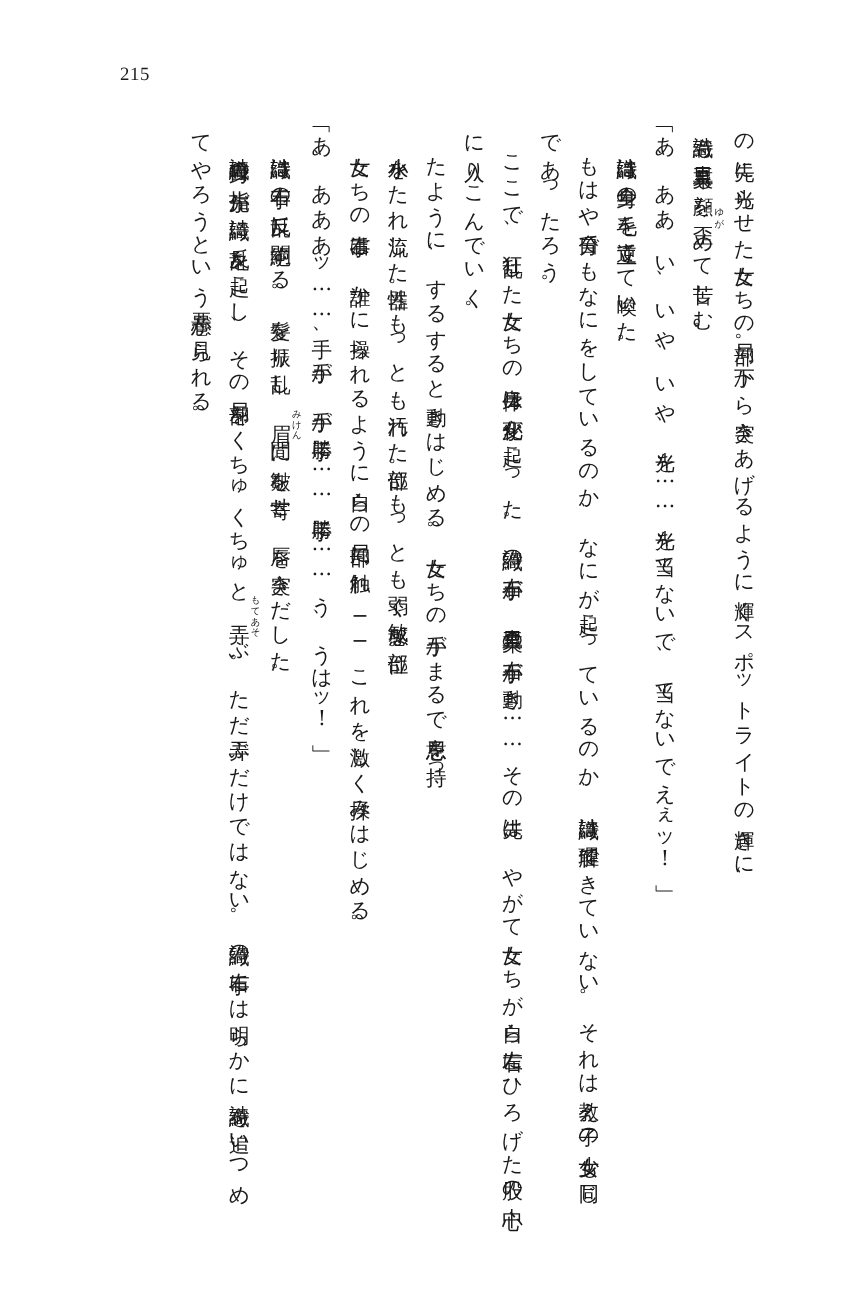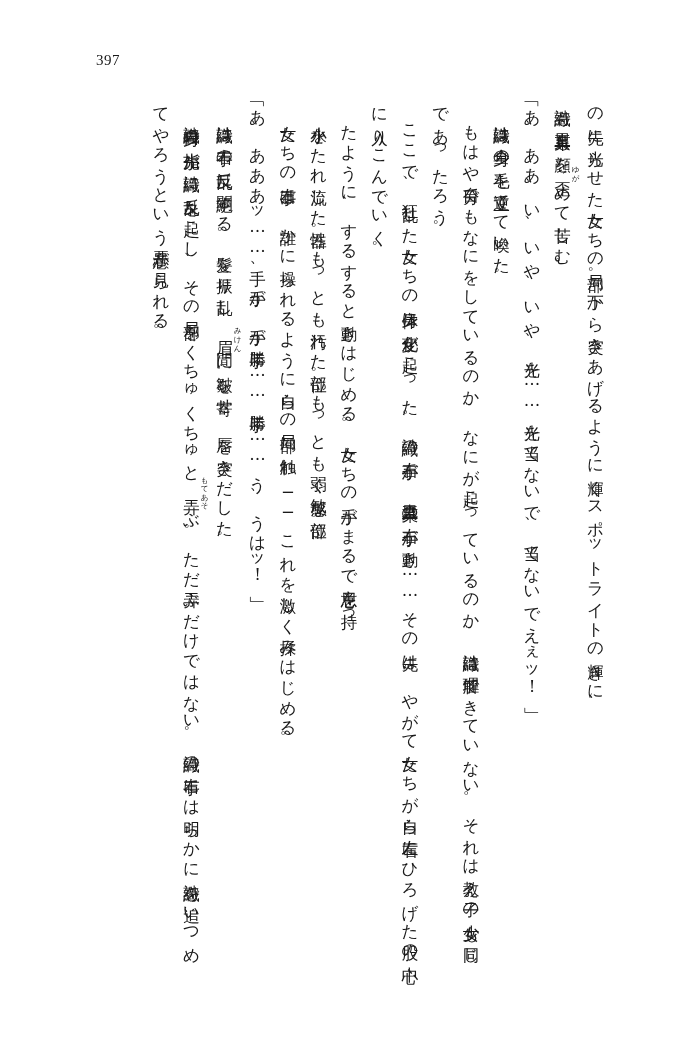--- a/index.html
+++ b/index.html
@@ -62,21 +62,21 @@
   }
   .dash {
     display: inline-block;
   }
 </style>
 </head>
 <body>
 
 <div class="page">
 
-  <div class="page-number">397</div>
+  <div class="page-number">215</div>
 
   <div class="text-block">
 
     <p>の先に光らせた女たちの局部。下から突きあげるように輝くスポットライトの輝きに、</p>
 
     <p>詩織も真里菜も顔を<ruby>歪<rt>ゆが</rt></ruby>めて苦しむ。</p>
 
     <p>「あ、ああ、い、いや、いや、光を……光を当てないで、当てないでえぇッ!」</p>
 
     <p class="indent">詩織は全身の毛を逆立てて喚いた。</p>

